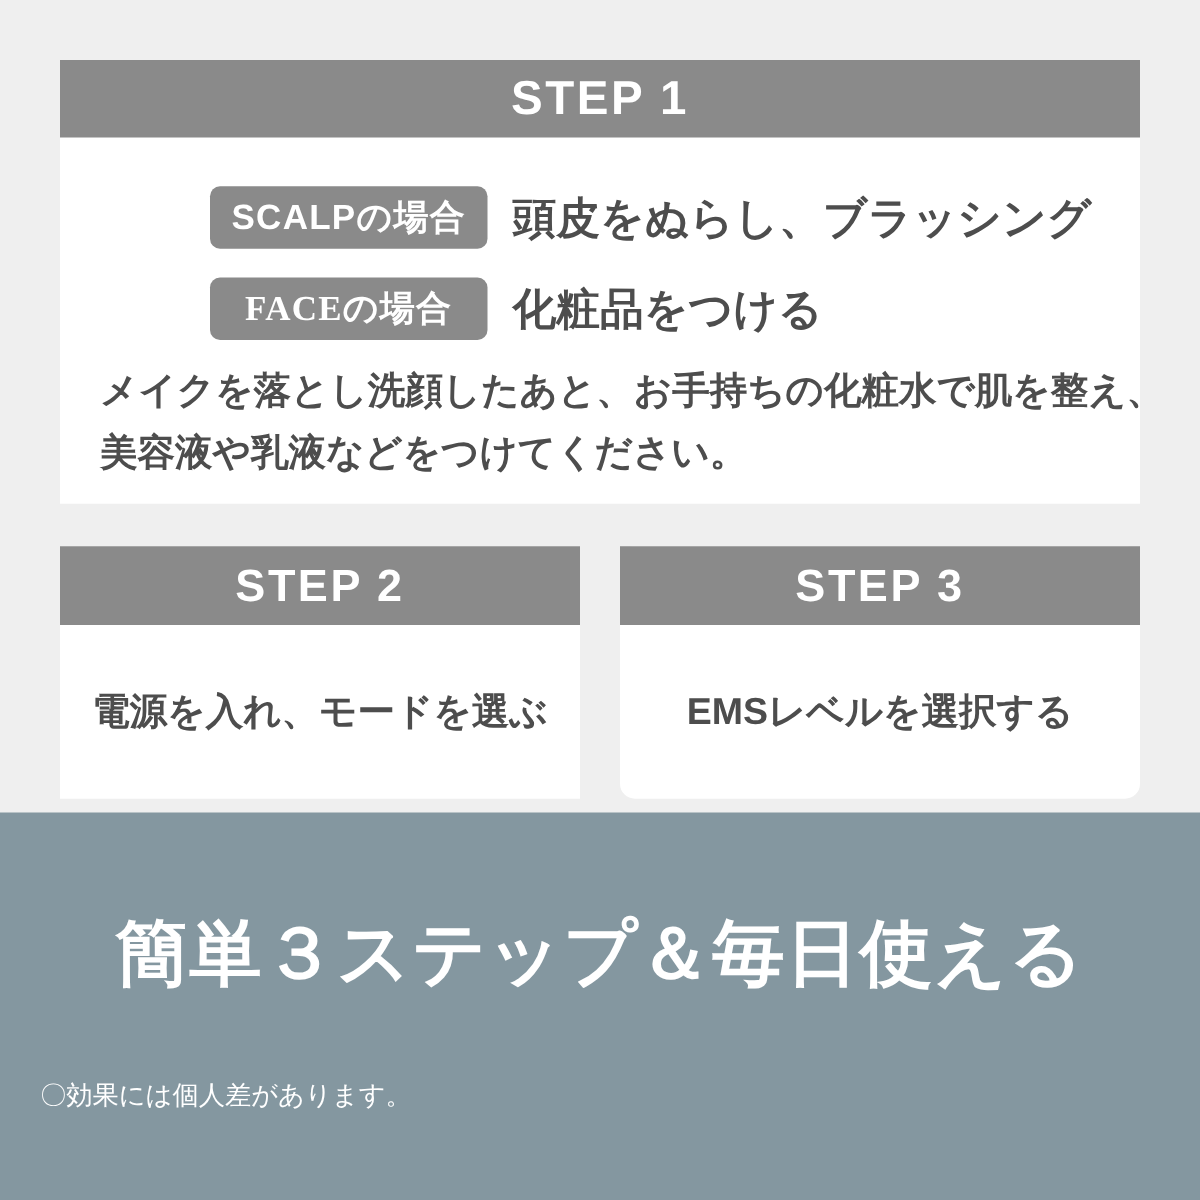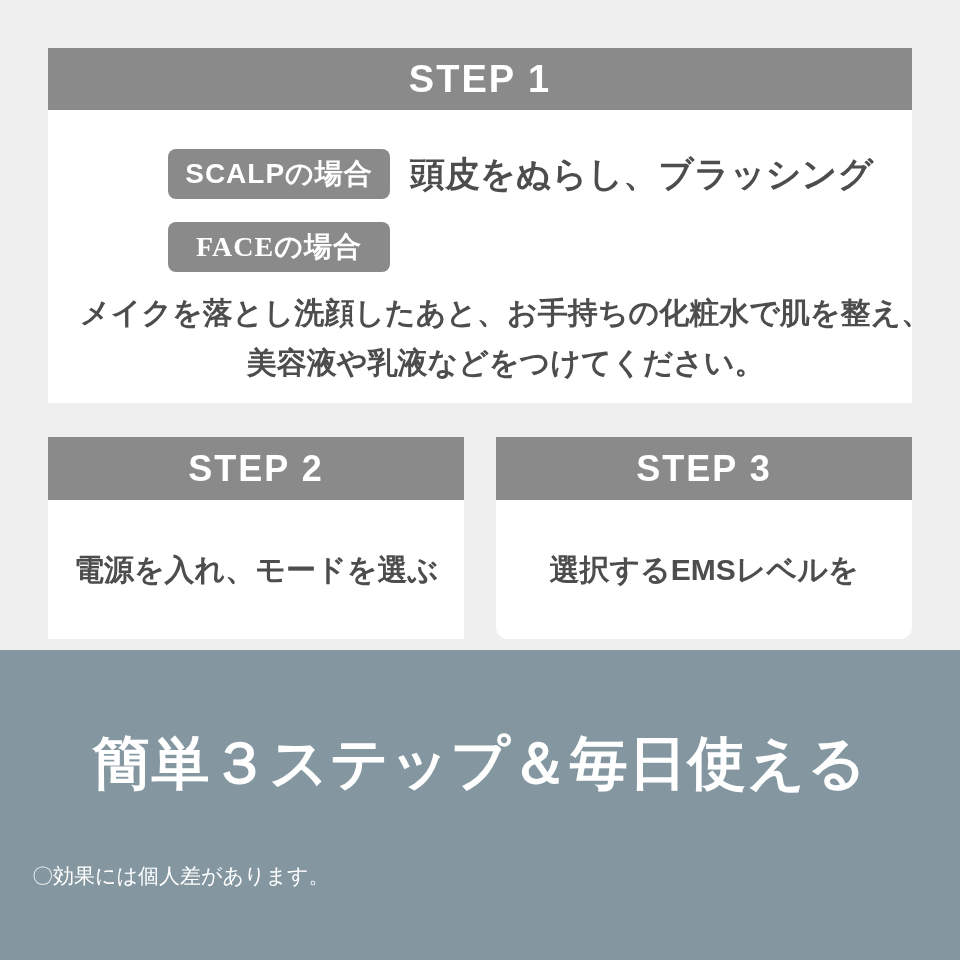--- a/index.html
+++ b/index.html
@@ -64,21 +64,20 @@
   }
   .step1-note {
     position: absolute;
     left: 32px;
     top: 240px;
     font-size: 30px;
     font-weight: bold;
     color: #4d4d4d;
     line-height: 50px;
     white-space: nowrap;
-    text-align: center;
   }
   .step2-card { left: 48px;  top: 437px; width: 416px; height: 202px; }
   .step3-card { left: 496px; top: 437px; width: 416px; height: 202px; border-radius: 12px; }
   .small-card .card-header { height: 63px; font-size: 36px; }
   .small-card-body {
     position: absolute;
     top: 63px; left: 0; right: 0; bottom: 0;
     display: flex;
     flex-direction: row;
     align-items: center;
@@ -130,20 +129,21 @@
       <div class="badge">
         <span>SCALPの場合</span>
       </div>
       <div class="row-text">頭皮をぬらし、ブラッシング</div>
     </div>
 
     <div class="badge-row row-2">
       <div class="badge">
         <span>FACEの場合</span>
       </div>
+      <div class="row-text">化粧品をつける</div>
     </div>
 
     <div class="step1-note">
       <div>メイクを落とし洗顔したあと、お手持ちの化粧水で肌を整え、</div>
       <div>美容液や乳液などをつけてください。</div>
     </div>
   </div>
 
   <div class="card small-card step2-card">
     <div class="card-header">
@@ -153,22 +153,22 @@
       <div>電源を入れ、</div>
       <div>モードを選ぶ</div>
     </div>
   </div>
 
   <div class="card small-card step3-card">
     <div class="card-header">
       <span>STEP 3</span>
     </div>
     <div class="small-card-body">
+      <div>EMSレベルを</div>
       <div>選択する</div>
-      <div>EMSレベルを</div>
     </div>
   </div>
 
   <div class="footer">
     <div class="footer-title">簡単３ステップ＆毎日使える</div>
     <div class="footer-disclaimer">〇効果には個人差があります。</div>
   </div>
 
 </div>
 

